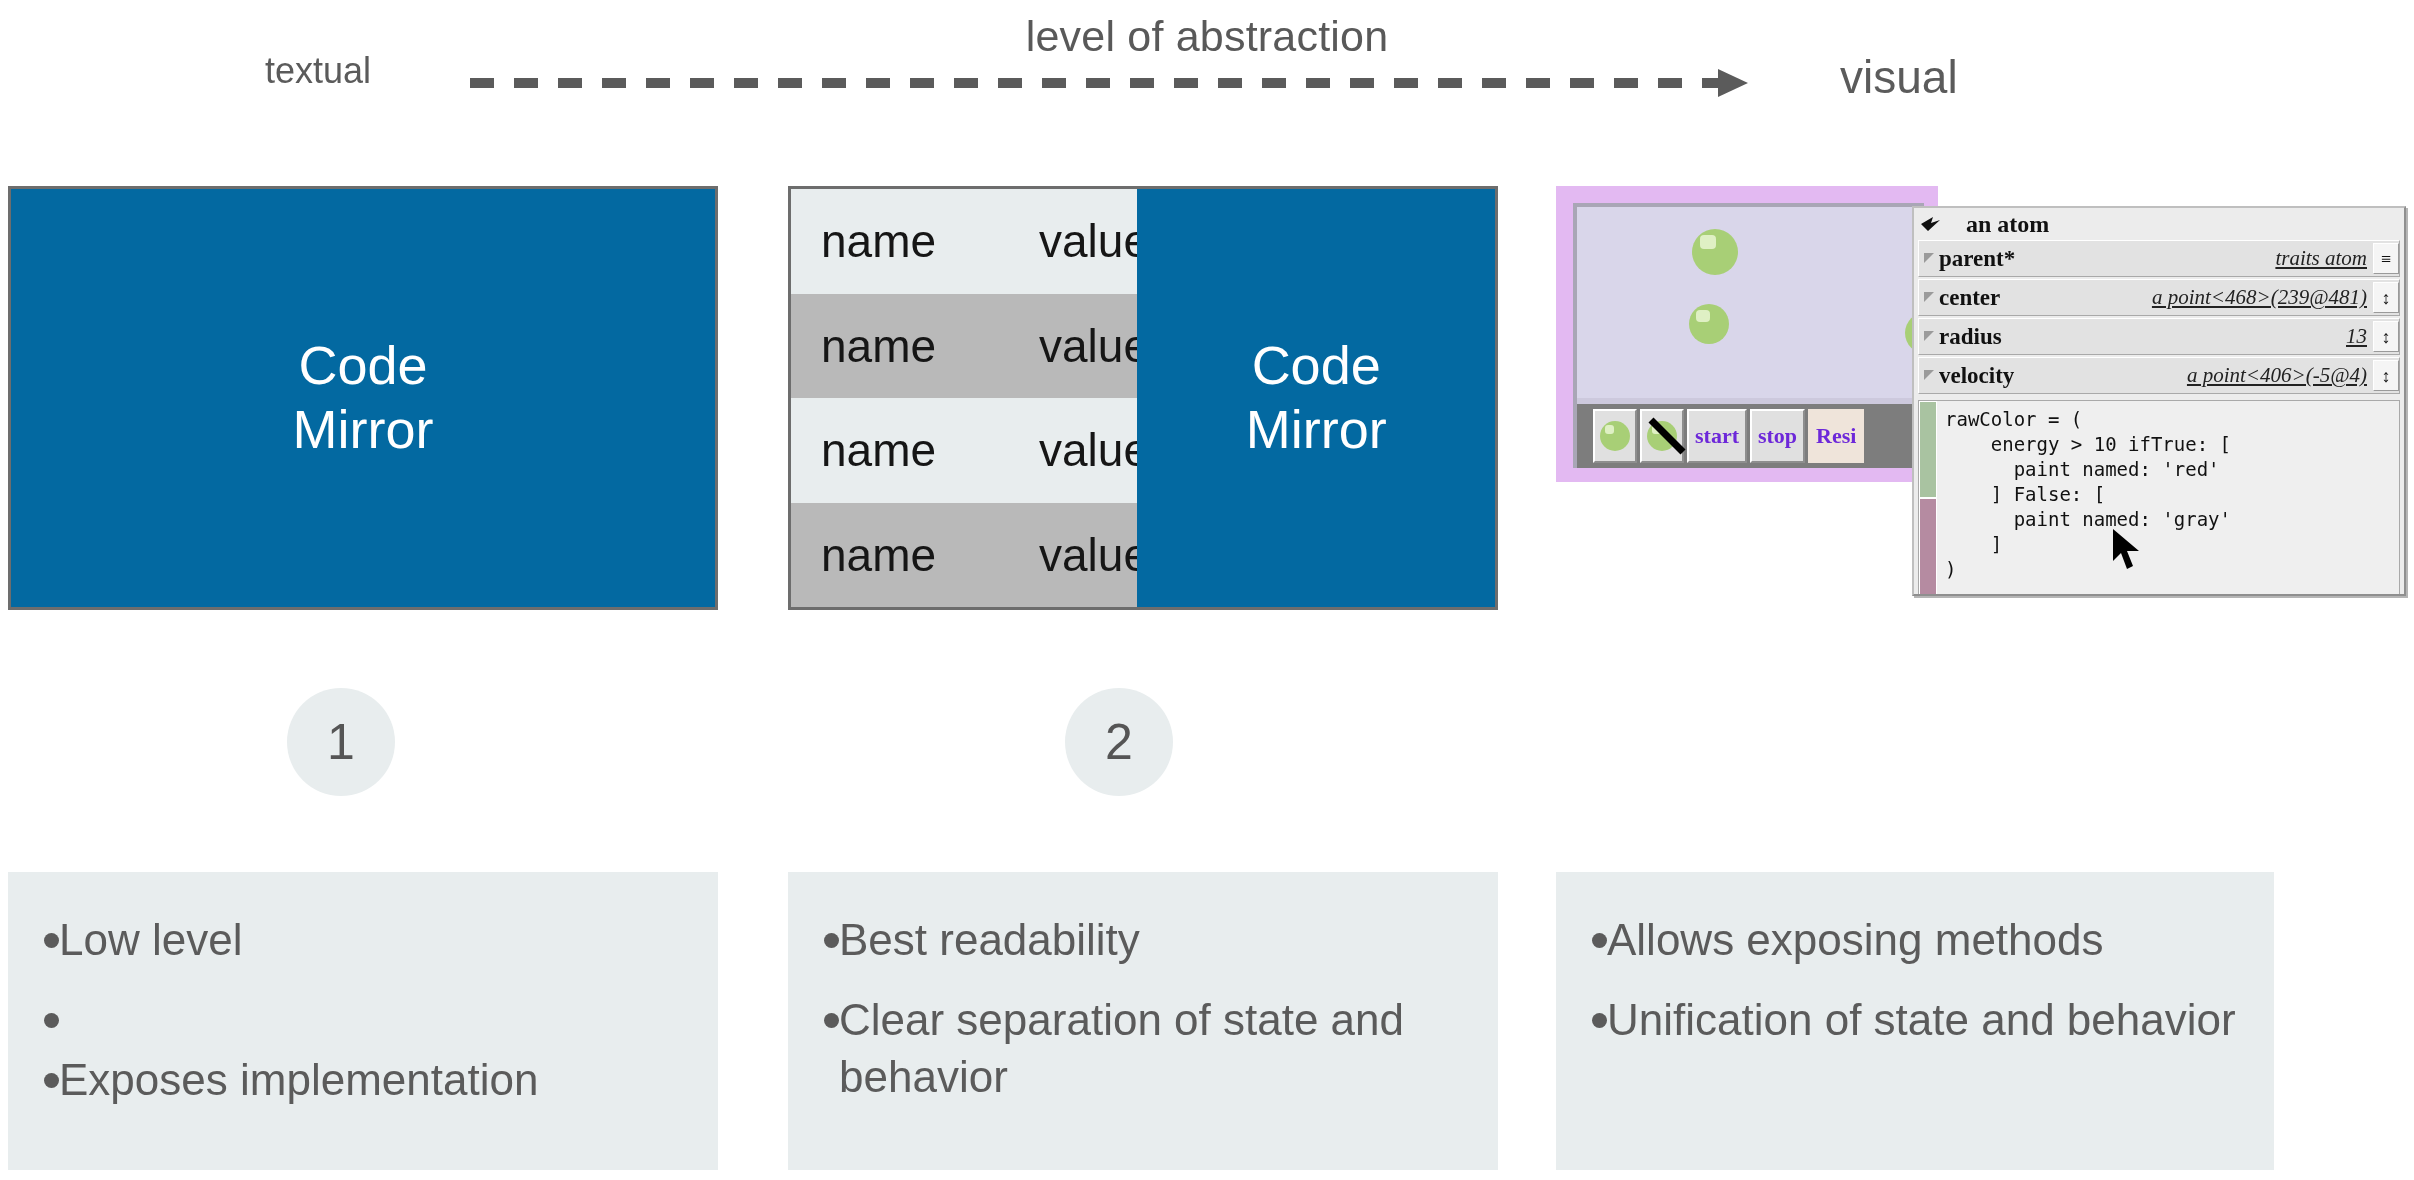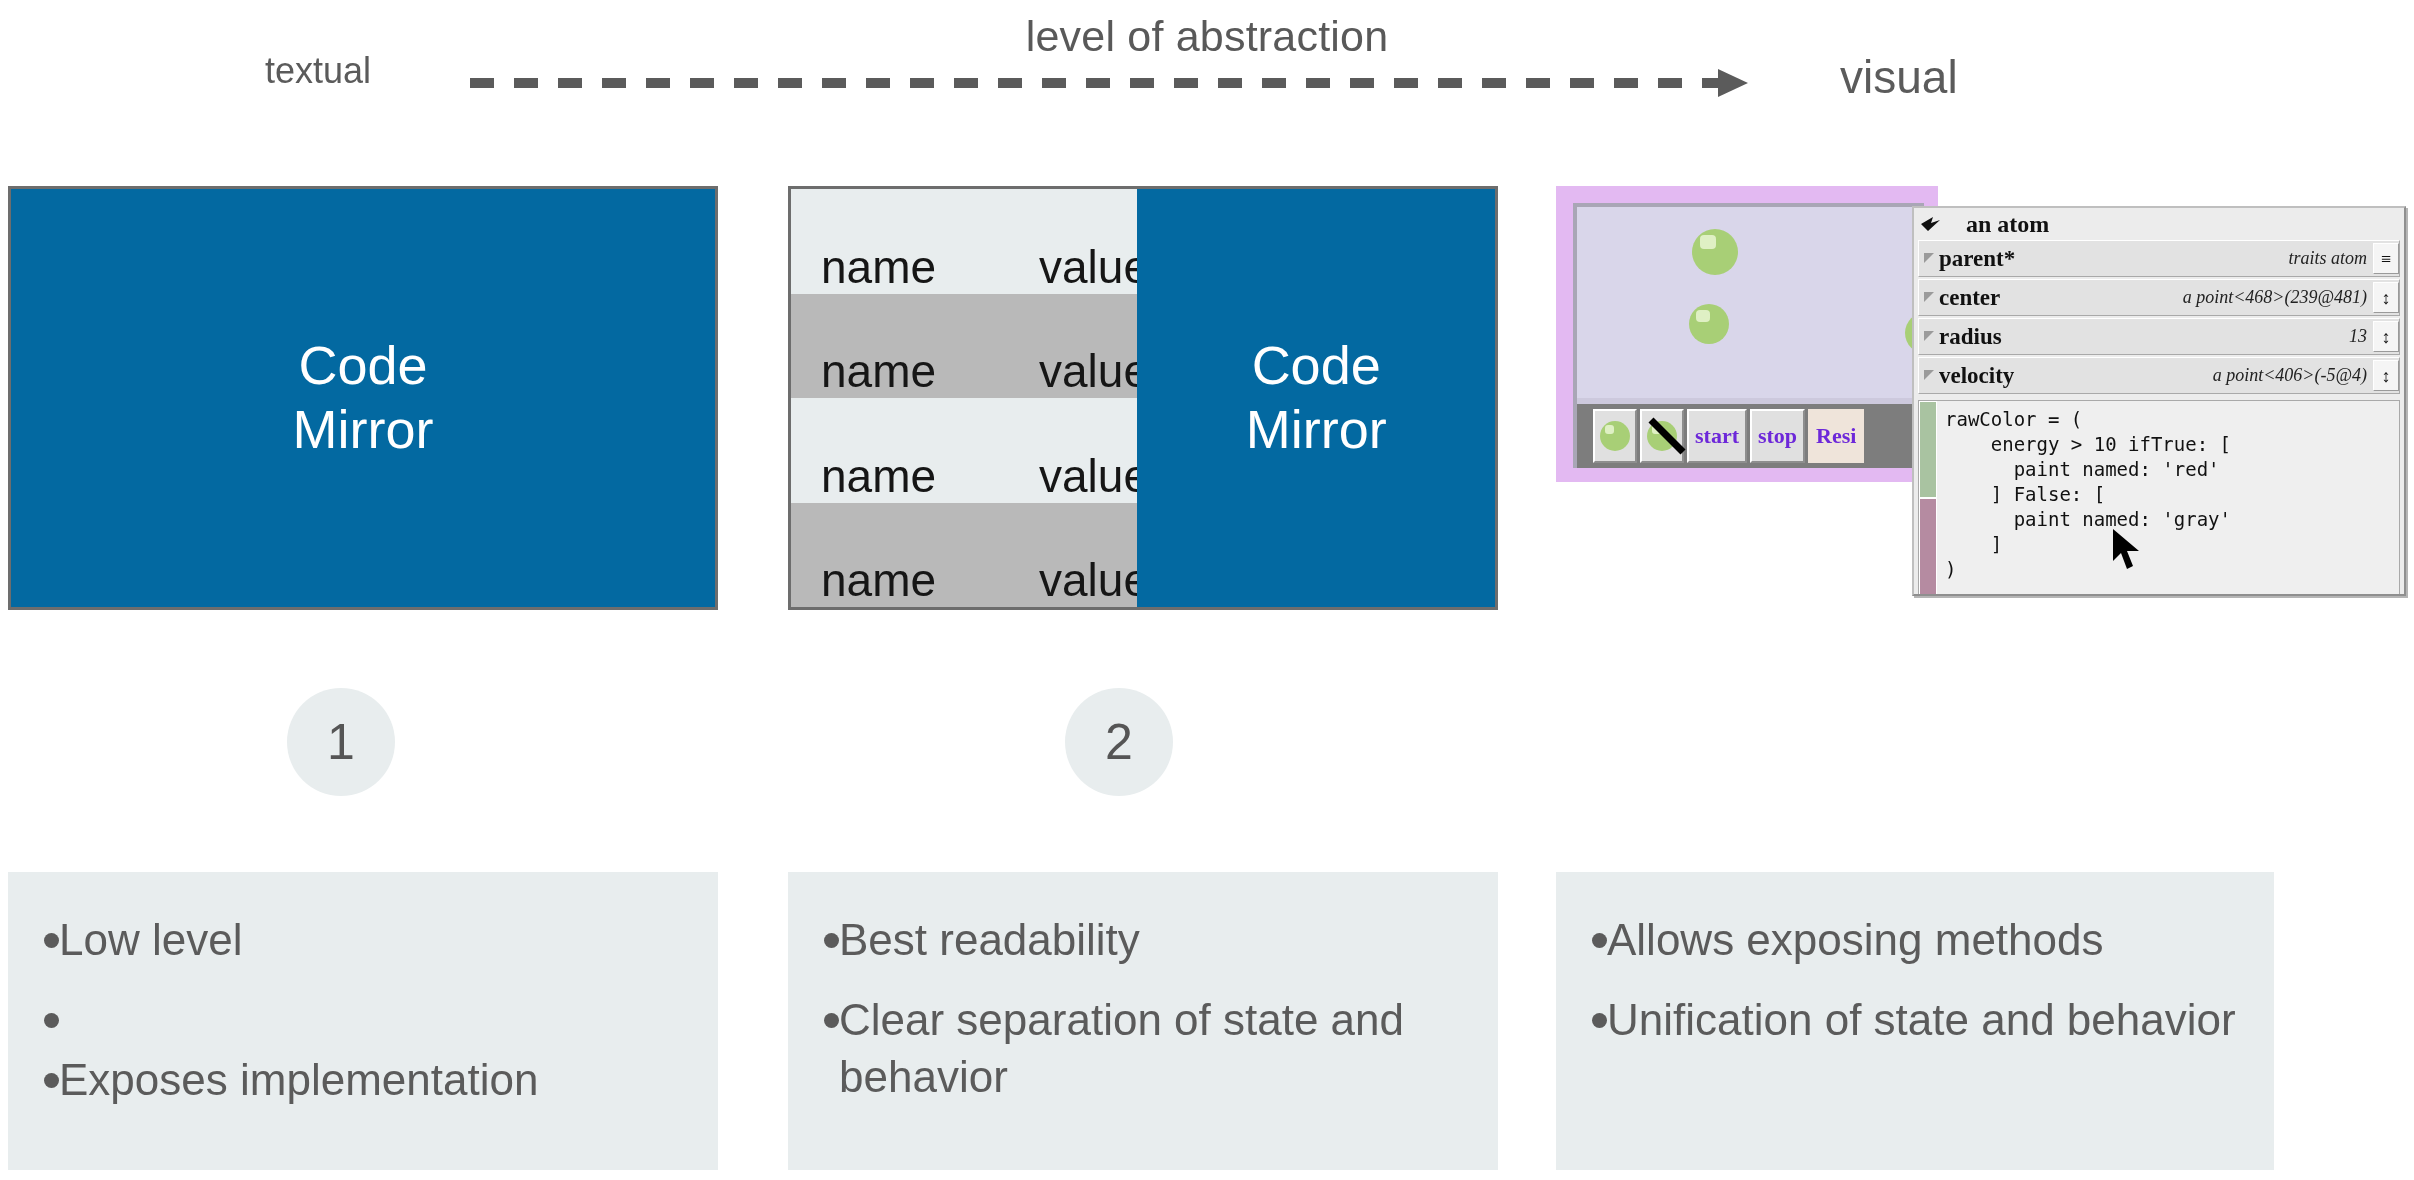--- a/index.html
+++ b/index.html
@@ -65,21 +65,21 @@
   }
   .mock-label {
     text-align: center; font-size: 54px; line-height: 1.18;
     color: #1b1b1b; white-space: pre-line;
   }
   .mock-label.light { color: #ffffff; }
 
   
   .mock-left.table { display: block; padding: 0; }
   .trow {
-    height: 25%; display: flex; align-items: flex-end;
+    height: 25%; display: flex; align-items: center;
     padding-left: 30px; gap: 58px;
     font-size: 46px; color: #161616;
   }
   .trow.odd  { background: #e8edee; }
   .trow.even { background: #b9b9b9; }
   .tcell-name  { min-width: 160px; }
   .tcell-value { }
 
   
   .squeak { position: relative; height: 424px; width: 850px; }
@@ -161,21 +161,21 @@
     border: 1px solid #ffffff;
     border-right-color: #a9a9a9; border-bottom-color: #a9a9a9;
     padding-left: 4px; position: relative;
   }
   .corner-mark { width: 14px; height: 14px; flex: none; margin-right: 2px; }
   .insp-name {
     font-weight: bold; font-size: 23px; color: #111; white-space: nowrap;
   }
   .insp-val {
     margin-left: auto; padding-right: 6px;
-    font-style: italic; font-size: 18px; color: #222; white-space: nowrap;
+    font-style: italic; font-size: 21px; color: #222; white-space: nowrap; text-decoration: underline;
   }
   .insp-ctl {
     flex: none; width: 26px; height: 31px;
     background: #f5f5f5;
     border: 1px solid #ffffff;
     border-right-color: #9a9a9a; border-bottom-color: #9a9a9a;
     display: flex; align-items: center; justify-content: center;
     font-size: 18px; color: #111; line-height: 1;
   }
 

